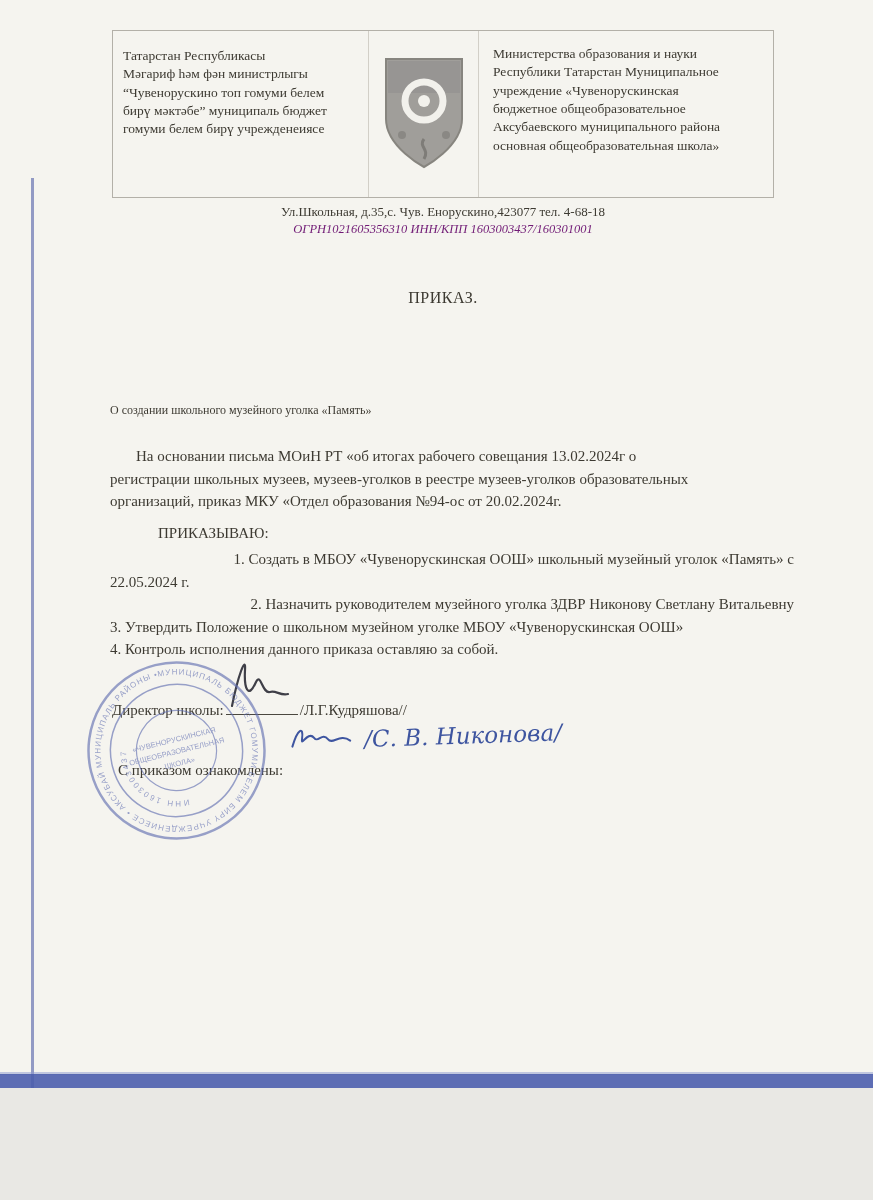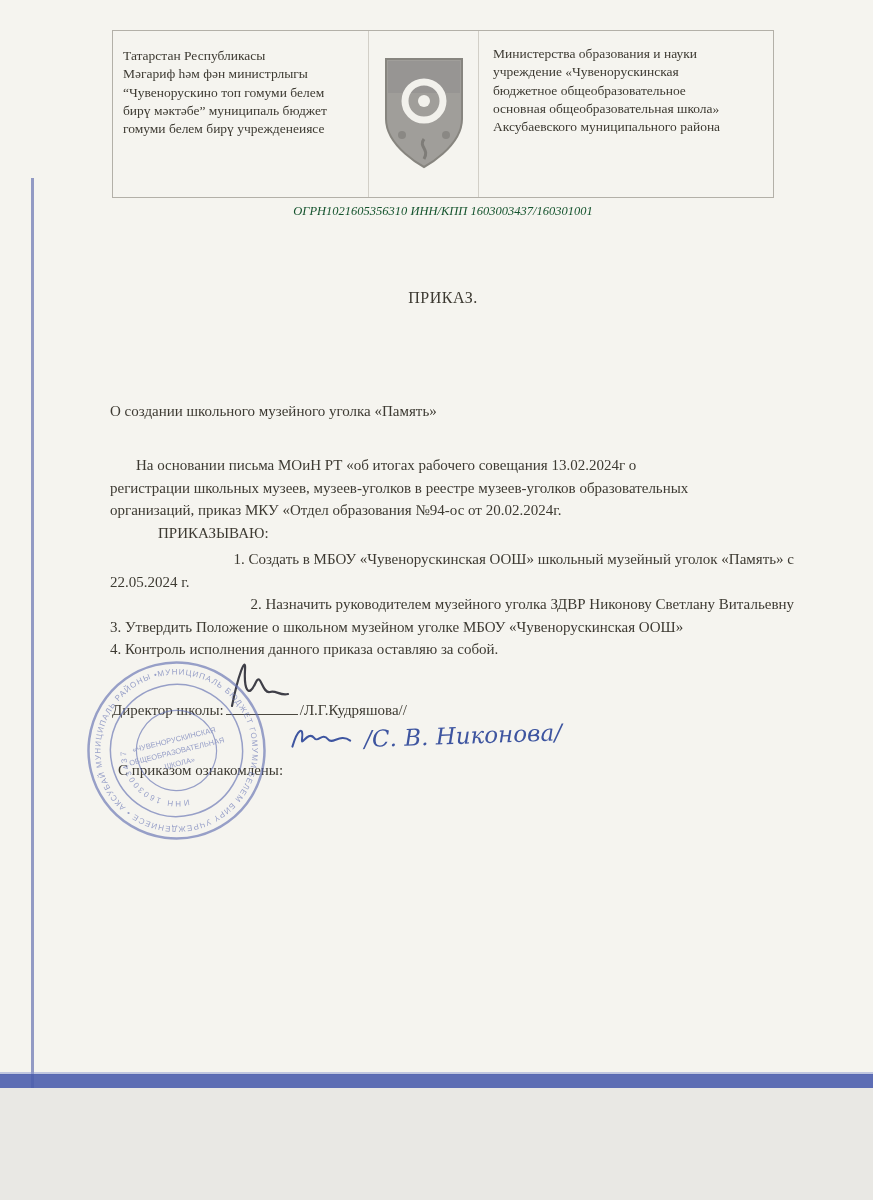--- a/index.html
+++ b/index.html
@@ -22,32 +22,32 @@
     border:1px solid #b3b0a8; display:flex; box-sizing:border-box;}
   .hcell{box-sizing:border-box;}
   .hcell.left{width:256px; padding:16px 4px 0 10px; font-size:13.5px; line-height:1.36;
     border-right:1px solid #d2cfc7;}
   .hcell.center{width:110px; display:flex; align-items:center; justify-content:center;
     border-right:1px solid #d2cfc7;}
   .hcell.right{flex:1; padding:14px 6px 0 14px; font-size:13.5px; line-height:1.36;}
 
   .address{position:absolute; left:112px; top:203px; width:662px; text-align:center;
     font-size:13px; line-height:1.35;}
-  .address .reg{font-style:italic; font-size:12.5px; color:#14532d;}
+  .address .reg{font-style:italic; font-size:12.5px; color:#701a75;}
 
   .order-title{position:absolute; left:112px; top:289px; width:662px; text-align:center;
     font-size:16px; letter-spacing:.5px;}
   .numrow{position:absolute; left:110px; top:331px; width:685px; display:flex;
     justify-content:space-between; box-sizing:border-box; padding:0 84px 0 50px;
     font-size:15px;}
   .stray{color:#55524a;}
 
-  .subject{position:absolute; left:110px; top:403px; font-size:15px;}
+  .subject{position:absolute; left:110px; top:403px; font-size:12px;}
   .basis{position:absolute; left:110px; top:445px; width:684px; font-size:15px; line-height:1.5;}
-  .basis .first{text-indent:26px;margin-top:9px;}
+  .basis .first{text-indent:26px;}
   .resolve{position:absolute; left:110px; top:525px; font-size:15px;margin-left:48px;}
   .items{position:absolute; left:110px; top:548px; width:684px; font-size:15px; line-height:1.5;}
   .items .ind{padding-left:6px;text-align:right;}
 
   .sign-director{position:absolute; left:112px; top:700px; font-size:15px;}
   .sig-underline{display:inline-block; width:72px; height:14px;
     border-bottom:1px solid #4a473f; margin:0 2px;}
   .director-sig{position:absolute; left:218px; top:648px; opacity:.9;}
 
   .sign-ack{position:absolute; left:118px; top:742px; font-size:15px;margin-top:20px;}
@@ -82,28 +82,30 @@
         <path d="M8,6 H80 V38 H8 Z" fill="#949290" opacity="0.75"></path>
         <circle cx="44" cy="46" r="19" fill="none" stroke="#f2f1ec" stroke-width="7"></circle>
         <circle cx="44" cy="46" r="6" fill="#f2f1ec"></circle>
         <circle cx="22" cy="80" r="4" fill="#8a8884"></circle>
         <circle cx="66" cy="80" r="4" fill="#8a8884"></circle>
         <path d="M44,84 C38,92 50,94 44,104" stroke="#7e7c78" fill="none" stroke-width="3"></path>
       </svg>
     </div>
     <div class="hcell right">
       <div>Министерства образования и науки</div>
+      <div>Республики Татарстан Муниципальное</div>
       <div>учреждение «Чувенорускинская</div>
       <div>бюджетное общеобразовательное</div>
+      <div>Аксубаевского муниципального района</div>
       <div>основная общеобразовательная школа»</div>
-      <div>Аксубаевского муниципального района</div>
     </div>
   </div>
 
   <div class="address">
+    <div>Ул.Школьная, д.35,с. Чув. Енорускино,423077 тел. 4-68-18</div>
     <div class="reg">ОГРН1021605356310 ИНН/КПП 1603003437/160301001</div>
   </div>
 
   <div class="order-title">ПРИКАЗ.</div>
 
 
   <div class="subject">О создании школьного  музейного уголка «Память»</div>
 
   <div class="basis">
     <div class="first">На основании письма  МОиН РТ «об итогах рабочего совещания 13.02.2024г о</div>

